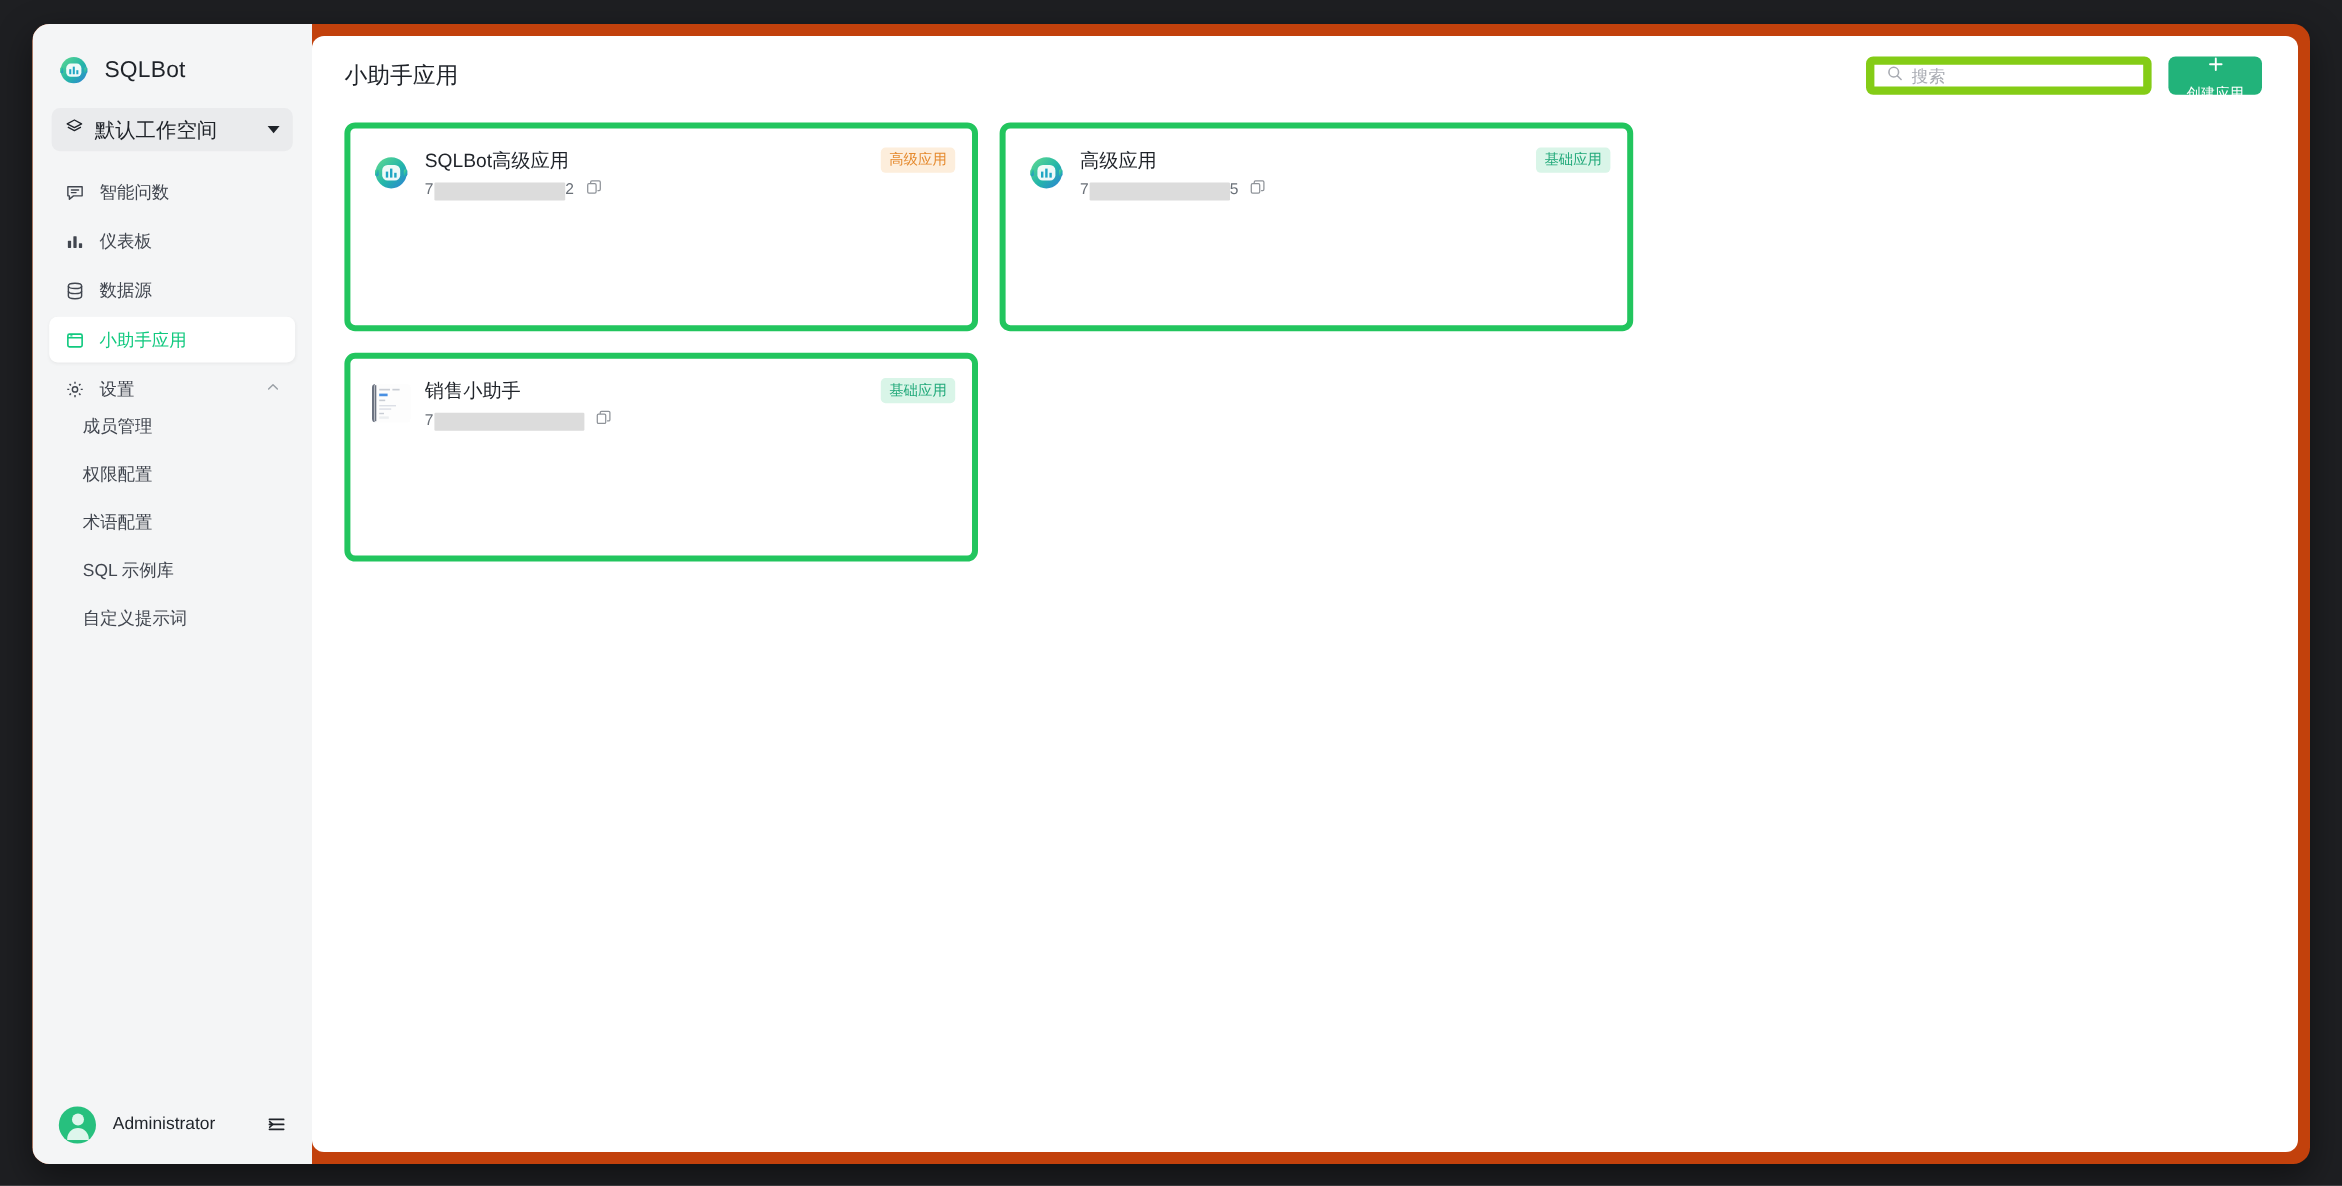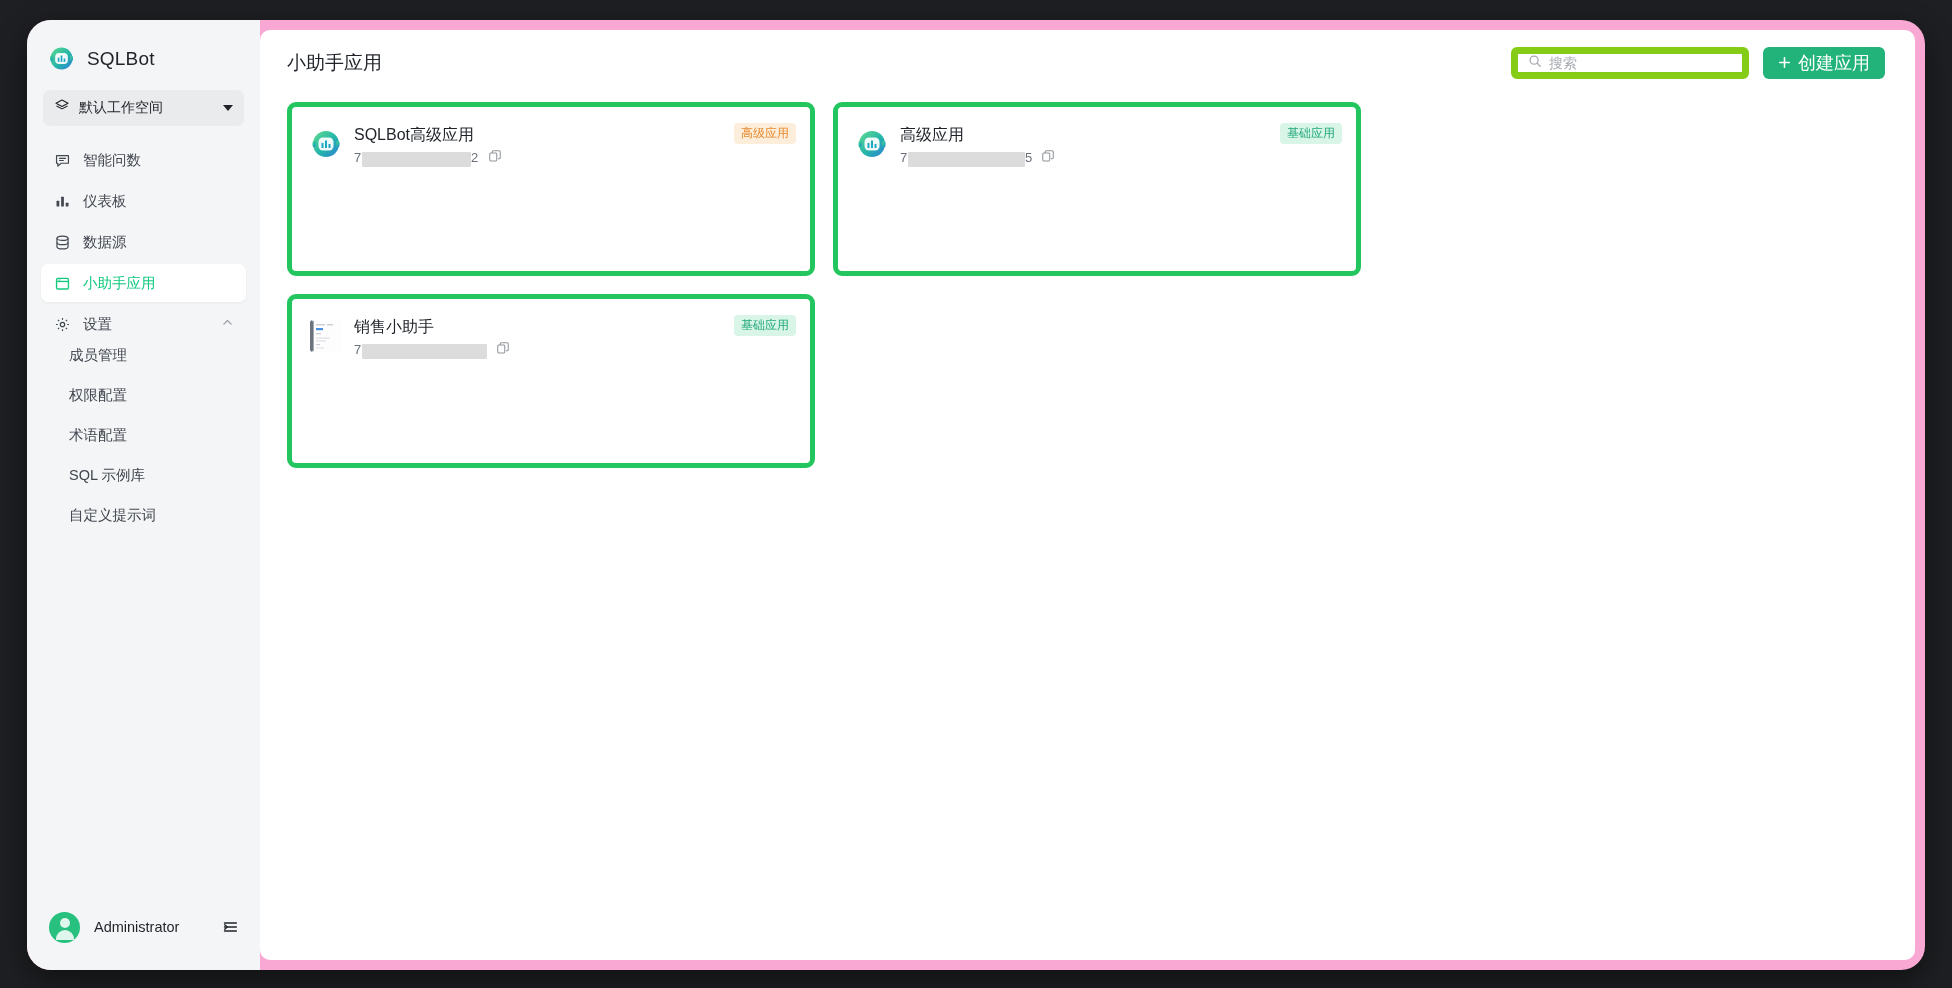--- a/index.html
+++ b/index.html
@@ -7,22 +7,22 @@
     width: 1952px; height: 988px;
     background: #1e1f22;
     font-family: "Liberation Sans", "DejaVu Sans", sans-serif;
     overflow: hidden;
   }
 
   #window {
     position: absolute;
     left: 27px; top: 20px;
     width: 1898px; height: 950px;
-    background: #f9a8d4;
-    border-radius: 24px;
+    background: #c2410c;
+    border-radius: 14px;
     box-shadow: 0 10px 30px rgba(0,0,0,0.45);
     display: flex;
     overflow: hidden;
   }
 
   
   #sidebar {
     width: 233px;
     flex: 0 0 233px;
     background: #f4f5f6;
@@ -56,21 +56,21 @@
     height: 36px;
     background: #eaebed;
     border-radius: 7px;
     display: flex;
     align-items: center;
     padding: 0 11px;
     gap: 9px;
     cursor: pointer;
   }
   .workspace .ws-label {
-    font-size: 14px; color: #1f2329;
+    font-size: 17px; color: #1f2329;
     flex: 1;
   }
   .caret-down {
     width: 0; height: 0;
     border-left: 5px solid transparent;
     border-right: 5px solid transparent;
     border-top: 6px solid #1f2329;
   }
 
   .nav { margin-top: 12px; }
@@ -109,21 +109,21 @@
     display: flex;
     align-items: flex-start;
     padding: 0 12px 0 28px;
     cursor: pointer;
     color: #41464f;
     font-size: 14.5px;
   }
 
   .sidebar-footer {
     position: absolute;
-    left: 0; right: 0; bottom: 10px;
+    left: 0; right: 0; bottom: 0;
     height: 66px;
     display: flex;
     align-items: center;
     padding: 0 20px 0 22px;
     gap: 14px;
   }
   .avatar {
     width: 31px; height: 31px; border-radius: 50%;
     background: #27c07e;
     position: relative;
@@ -189,26 +189,27 @@
   }
   .search-box input::placeholder { color: #a8abb2; }
 
   .create-btn {
     height: 32px;
     background: #22b37a;
     color: #fff;
     border: none;
     border-radius: 6px;
     padding: 0 15px;
-    font-size: 18px;
+    font-size: 12px;
     font-family: inherit;
     display: flex;
     align-items: center;
     gap: 7px;
     cursor: pointer;
+    flex-direction: column;
   }
 
   .cards-area {
     flex: 1;
     padding: 6px 27px 0 27px;
     display: flex;
     flex-wrap: wrap;
     gap: 18px;
     align-content: flex-start;
   }

